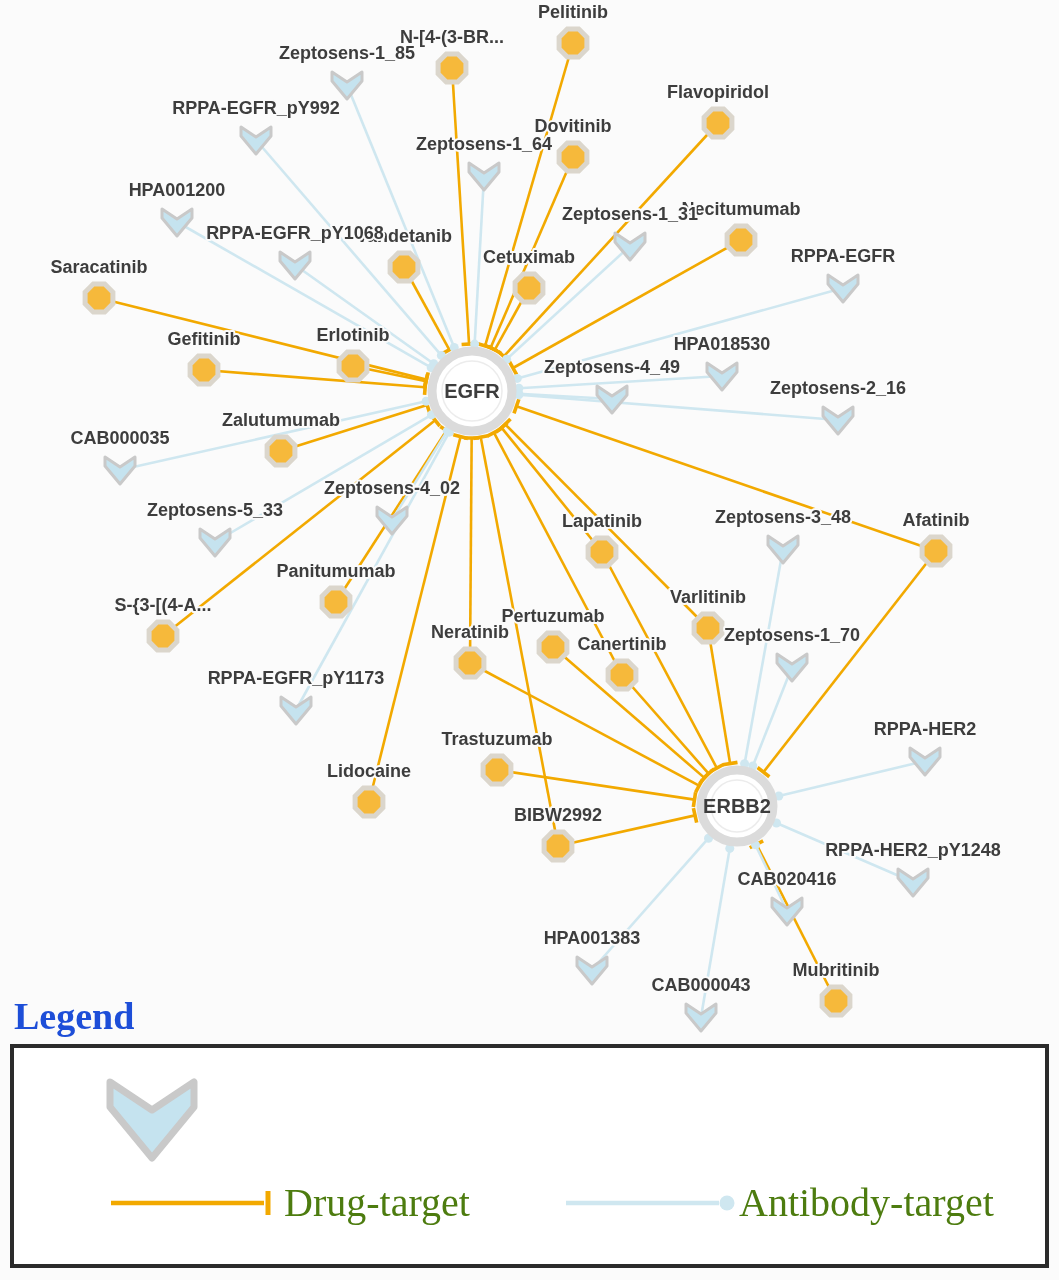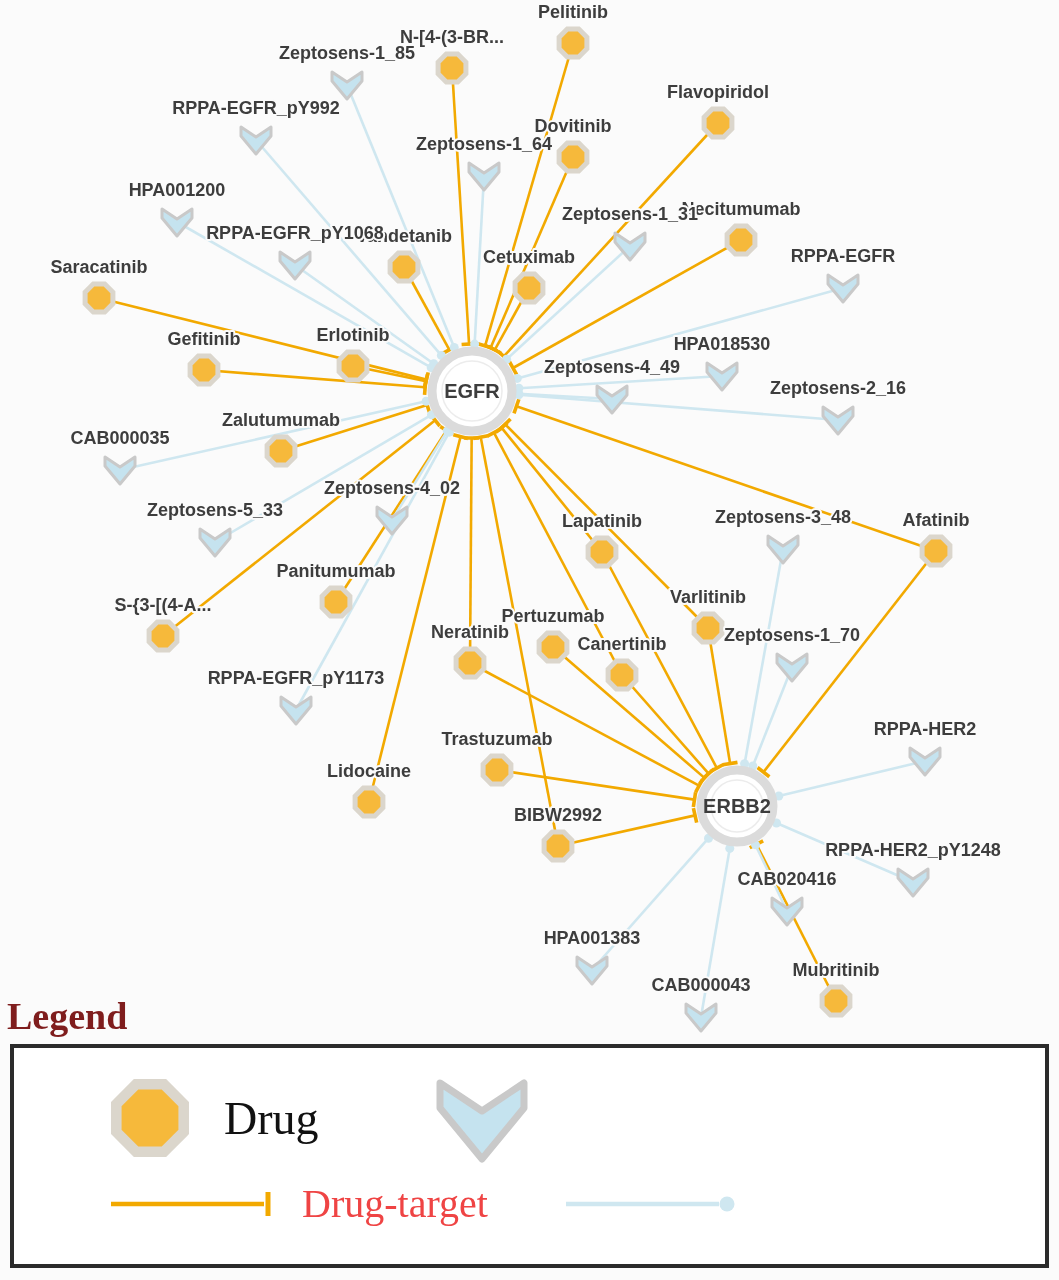--- a/index.html
+++ b/index.html
@@ -20,33 +20,33 @@
   .gene-outer  { fill:#ffffff; stroke: var(--gene-stroke); stroke-width:9; }
   .gene-inner  { fill:none; stroke:#ececec; stroke-width:1.5; }
   .ab-shape    { fill: var(--ab-fill); stroke: var(--ab-stroke); stroke-width:3; stroke-linejoin:round; }
   .node-label  { font:bold 18px "Liberation Sans", sans-serif; fill: var(--label);
                  text-anchor:middle; paint-order:stroke; stroke:#FBFBFB; stroke-width:4px; stroke-linejoin:round; }
   .gene-label  { font:bold 20px "Liberation Sans", sans-serif; fill:#3d3d3d;
                  text-anchor:middle; dominant-baseline:central; }
 
   
   #legend-title {
-    position:absolute; left:7px; top:994px;
-    font:bold 38px "Liberation Serif", serif; color:#7f1d1d;
+    position:absolute; left:14px; top:994px;
+    font:bold 38px "Liberation Serif", serif; color:#1d4ed8;
   }
   #legend-box {
     position:absolute; left:10px; top:1044px; width:1031px; height:216px;
     border:4px solid #2b2b2b; background:#ffffff;
   }
   .legend-row { display:flex; align-items:center; }
   .legend-row.shapes { margin:22px 0 0 88px; }
   .legend-row.edges  { margin:14px 0 0 92px; }
   .legend-item { display:flex; align-items:center; }
   .legend-item .lbl { font:400 46px "Liberation Serif", serif; color:#111; margin-left:26px; white-space:nowrap; }
-  .legend-item .lbl-sm { font:400 40px "Liberation Serif", serif; color:#ef4444; margin-left:18px; white-space:nowrap; }
+  .legend-item .lbl-sm { font:400 40px "Liberation Serif", serif; color:#4d7c0f; white-space:nowrap; }
   .li-drug { width:330px; }
   .li-gene { width:290px; }
   .li-drug-edge { width:455px; }
   .legend-oct   { fill:var(--drug-fill); stroke:var(--drug-stroke); stroke-width:11; }
   .legend-circ  { fill:#f6f6f6; stroke:var(--gene-stroke); stroke-width:10; }
   .legend-chev  { fill:var(--ab-fill); stroke:var(--ab-stroke); stroke-width:7; stroke-linejoin:round; }
   .legend-dline { stroke:var(--drug-edge); stroke-width:4.5; }
   .legend-dtee  { stroke:var(--drug-edge); stroke-width:5; }
   .legend-aline { stroke:var(--ab-edge); stroke-width:4.5; }
   .legend-adot  { fill:var(--ab-edge); }
@@ -348,41 +348,36 @@
         <text x="787" y="885" class="node-label">CAB020416</text>
         <text x="592" y="944" class="node-label">HPA001383</text>
         <text x="701" y="991" class="node-label">CAB000043</text>
       </g>
     </svg>
 
   <div id="legend-title">Legend</div>
 
   <div id="legend-box">
     <div class="legend-row shapes">
-      <div class="legend-item li-drug">
-        <svg width="96" height="96" viewBox="-50 -50 100 100">
-          <polygon class="legend-oct" points="35.1,14.5 14.5,35.1 -14.5,35.1 -35.1,14.5 -35.1,-14.5 -14.5,-35.1 14.5,-35.1 35.1,-14.5"></polygon>
-        </svg>
-        <span class="lbl">Drug</span>
-      </div>
       <div class="legend-item">
         <svg width="100" height="95" viewBox="-50 -48 100 95">
           <path class="legend-chev" d="M -42 -36 L 0 -8 L 42 -36 L 42 -11 L 0 40 L -42 -11 Z"></path>
         </svg>
       </div>
     </div>
     <div class="legend-row edges">
       <div class="legend-item li-drug-edge">
         <svg width="178" height="36" viewBox="0 0 178 36">
           <line class="legend-dline" x1="5" y1="18" x2="158" y2="18"></line>
           <line class="legend-dtee" x1="162" y1="6" x2="162" y2="30"></line>
         </svg>
         <span class="lbl-sm">Drug-target</span>
       </div>
       <div class="legend-item">
         <svg width="178" height="36" viewBox="0 0 178 36">
           <line class="legend-aline" x1="5" y1="18" x2="158" y2="18"></line>
           <circle class="legend-adot" cx="166" cy="18" r="7.5"></circle>
         </svg>
+        <span class="lbl-sm">Antibody-target</span>
       </div>
     </div>
   </div>
 </div>
 
 </body></html>

